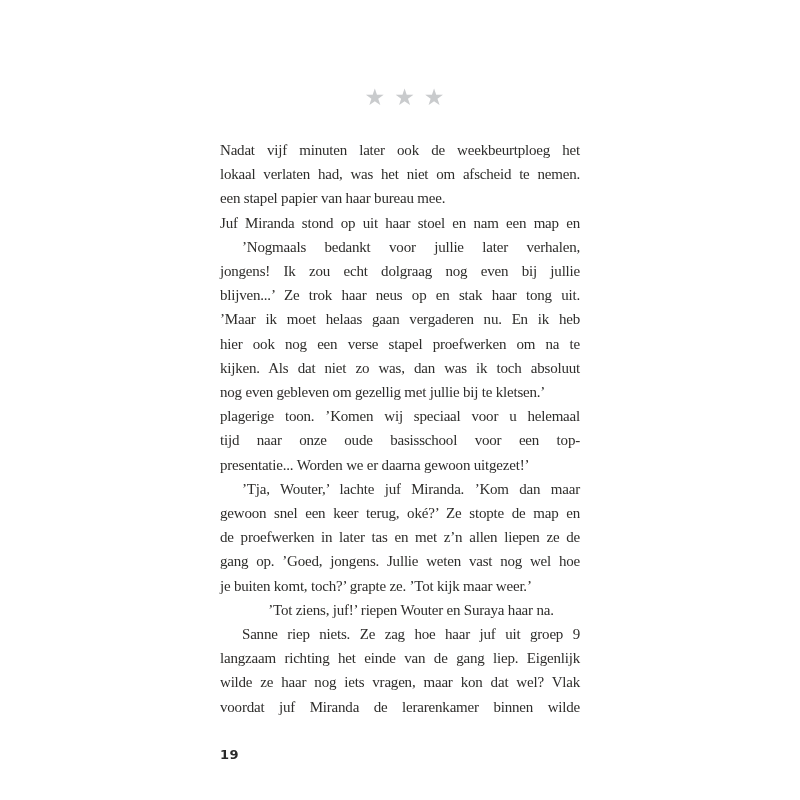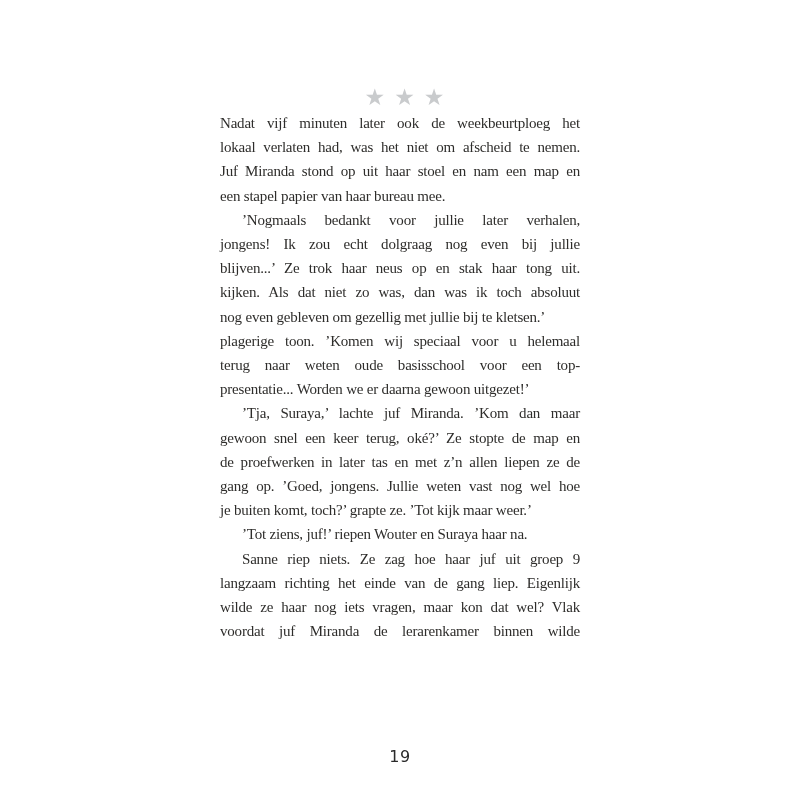--- a/index.html
+++ b/index.html
@@ -25,84 +25,86 @@
     text-align: center;
     font-size: 23px;
     line-height: 28px;
     color: #c9cbcd;
     letter-spacing: 9px;
     padding-left: 9px; 
     user-select: none;
   }
   .body-text {
     position: absolute;
-    top: 111px;
+    top: 138px;
     left: 220px;
     width: 360px;
     color: #2e2d2b;
     font-size: 15px;
     letter-spacing: -0.2px;
   }
   .line {
     width: 360px;
     box-sizing: border-box;
     line-height: 24.2px;
     white-space: nowrap;
     text-align: left;
   }
   .line.just {
     text-align: justify;
     text-align-last: justify;
   }
   .line.indent {
     padding-left: 22px;
+    text-align: center;
   }
   .page-number {
     position: absolute;
     top: 747px;
     left: 220px;
     width: 360px;
-    text-align: center;
     font-family: "DejaVu Sans", sans-serif;
-    font-size: 16px;
-    font-weight: normal;
+    font-size: 13px;
+    font-weight: bold;
     letter-spacing: 0.5px;
     color: #2a2a2a;
   }
 </style>
 </head>
 <body>
 
 <div class="book-page">
 
   <div class="ornament">
     <span>★</span><span>★</span><span>★</span>
   </div>
 
   <div class="body-text">
       <div>
         <div class="line just">Nadat vijf minuten later ook de weekbeurtploeg het</div>
         <div class="line just">lokaal verlaten had, was het niet om afscheid te nemen.</div>
+        <div class="line">een stapel papier van haar bureau mee.</div>
         <div class="line just">Juf Miranda stond op uit haar stoel en nam een map en</div>
-        <div class="line">een stapel papier van haar bureau mee.</div>
       </div>
       <div>
         <div class="line just indent">’Nogmaals bedankt voor jullie later verhalen,</div>
         <div class="line just">jongens! Ik zou echt dolgraag nog even bij jullie</div>
         <div class="line just">blijven...’ Ze trok haar neus op en stak haar tong uit.</div>
+        <div class="line just">’Maar ik moet helaas gaan vergaderen nu. En ik heb</div>
+        <div class="line just">hier ook nog een verse stapel proefwerken om na te</div>
         <div class="line just">kijken. Als dat niet zo was, dan was ik toch absoluut</div>
         <div class="line">nog even gebleven om gezellig met jullie bij te kletsen.’</div>
       </div>
       <div>
         <div class="line just">plagerige toon. ’Komen wij speciaal voor u helemaal</div>
-        <div class="line just">terug naar weten oude basisschool voor een top-</div>
+        <div class="line just">tijd naar onze oude basisschool voor een top-</div>
         <div class="line">presentatie... Worden we er daarna gewoon uitgezet!’</div>
       </div>
       <div>
-        <div class="line just indent">’Tja, Suraya,’ lachte juf Miranda. ’Kom dan maar</div>
+        <div class="line just indent">’Tja, Wouter,’ lachte juf Miranda. ’Kom dan maar</div>
         <div class="line just">gewoon snel een keer terug, oké?’ Ze stopte de map en</div>
         <div class="line just">de proefwerken in later tas en met z’n allen liepen ze de</div>
         <div class="line just">gang op. ’Goed, jongens. Jullie weten vast nog wel hoe</div>
         <div class="line">je buiten komt, toch?’ grapte ze. ’Tot kijk maar weer.’</div>
       </div>
       <div>
         <div class="line indent">’Tot ziens, juf!’ riepen Wouter en Suraya haar na.</div>
       </div>
       <div>
         <div class="line just indent">Sanne riep niets. Ze zag hoe haar juf uit groep 9</div>

